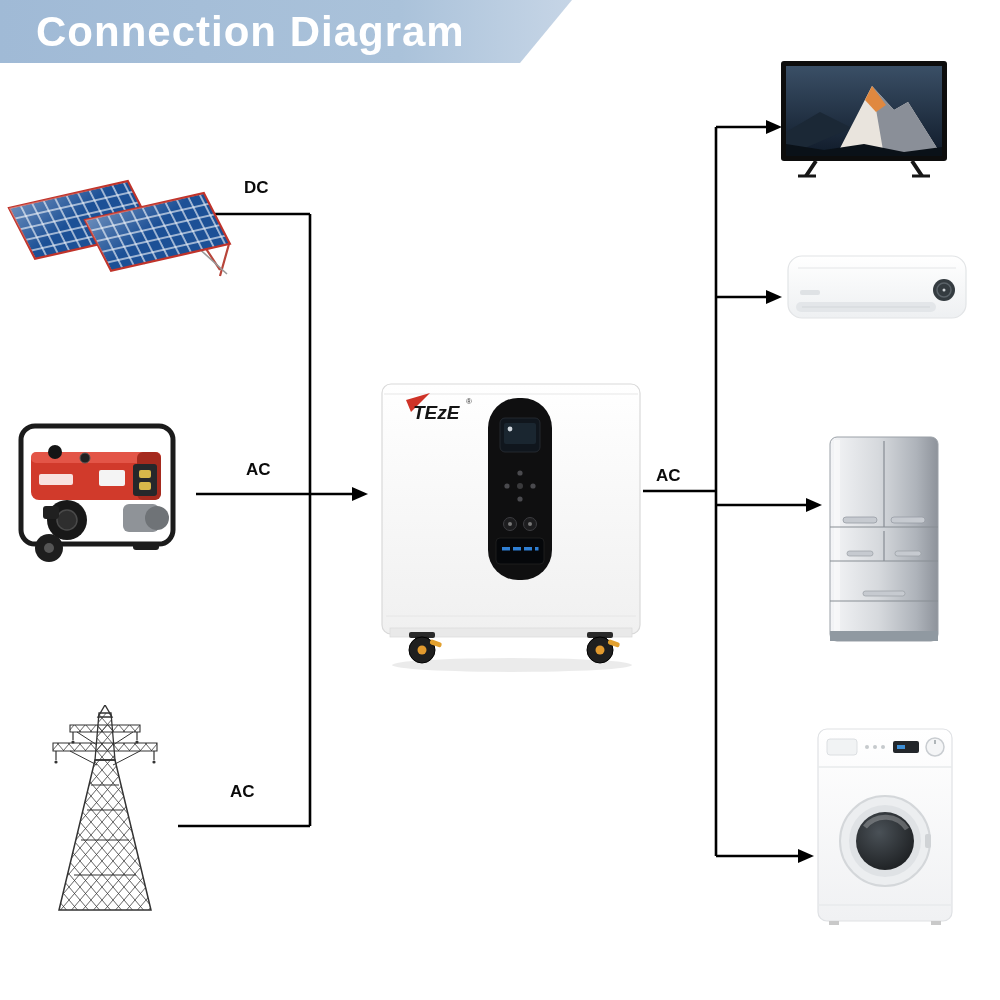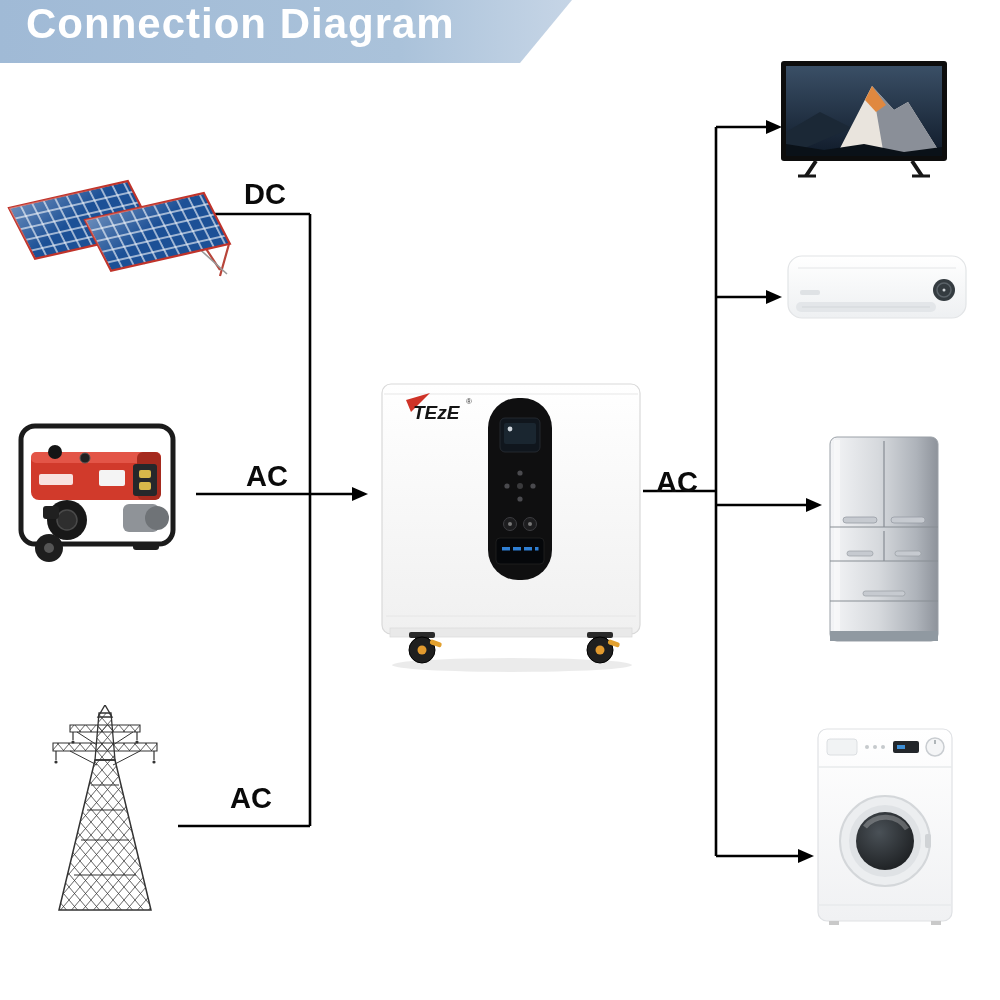--- a/index.html
+++ b/index.html
@@ -4,28 +4,28 @@
 <style>
   * { margin:0; padding:0; box-sizing:border-box; }
   html,body { width:1000px; height:1000px; }
   body { background:#ffffff; font-family:"Liberation Sans", sans-serif; }
   .stage { position:relative; width:1000px; height:1000px; background:#ffffff; overflow:hidden; }
 
   .banner {
     position:absolute; left:0; top:0; width:572px; height:63px;
     background:linear-gradient(90deg,#a0bad6 0%,#aac2da 70%,#c6d5e6 100%);
     clip-path:polygon(0 0, 100% 0, calc(100% - 52px) 100%, 0 100%);
-    display:flex; padding-left:26px;
+    display:flex; align-items:center; padding-left:36px;
   }
   .banner h1 { color:#ffffff; font-size:42px; font-weight:bold; letter-spacing:1px; white-space:nowrap; }
 
   .node { position:absolute; line-height:0; }
   .lines { position:absolute; left:0; top:0; width:1000px; height:1000px; pointer-events:none; }
 
-  .flow-label { position:absolute; font-size:29px; font-weight:bold; color:#0a0a0a; }
+  .flow-label { position:absolute; font-size:17px; font-weight:bold; color:#0a0a0a; }
 </style>
 </head>
 <body>
 
 <div class="stage">
 
   <div class="banner">
     <h1>Connection Diagram</h1>
   </div>
 

